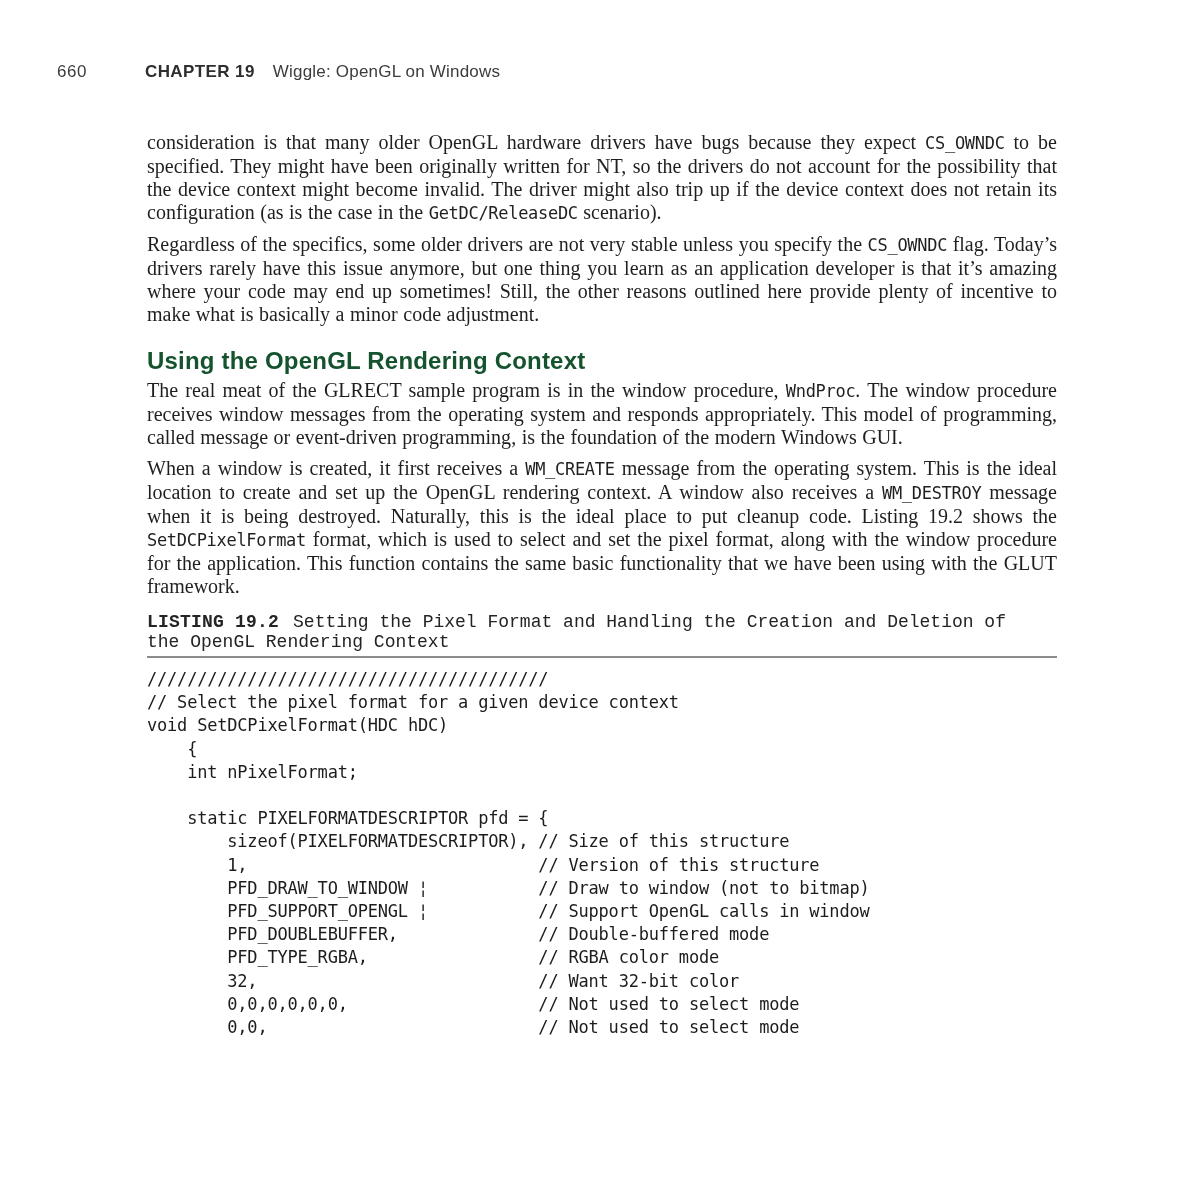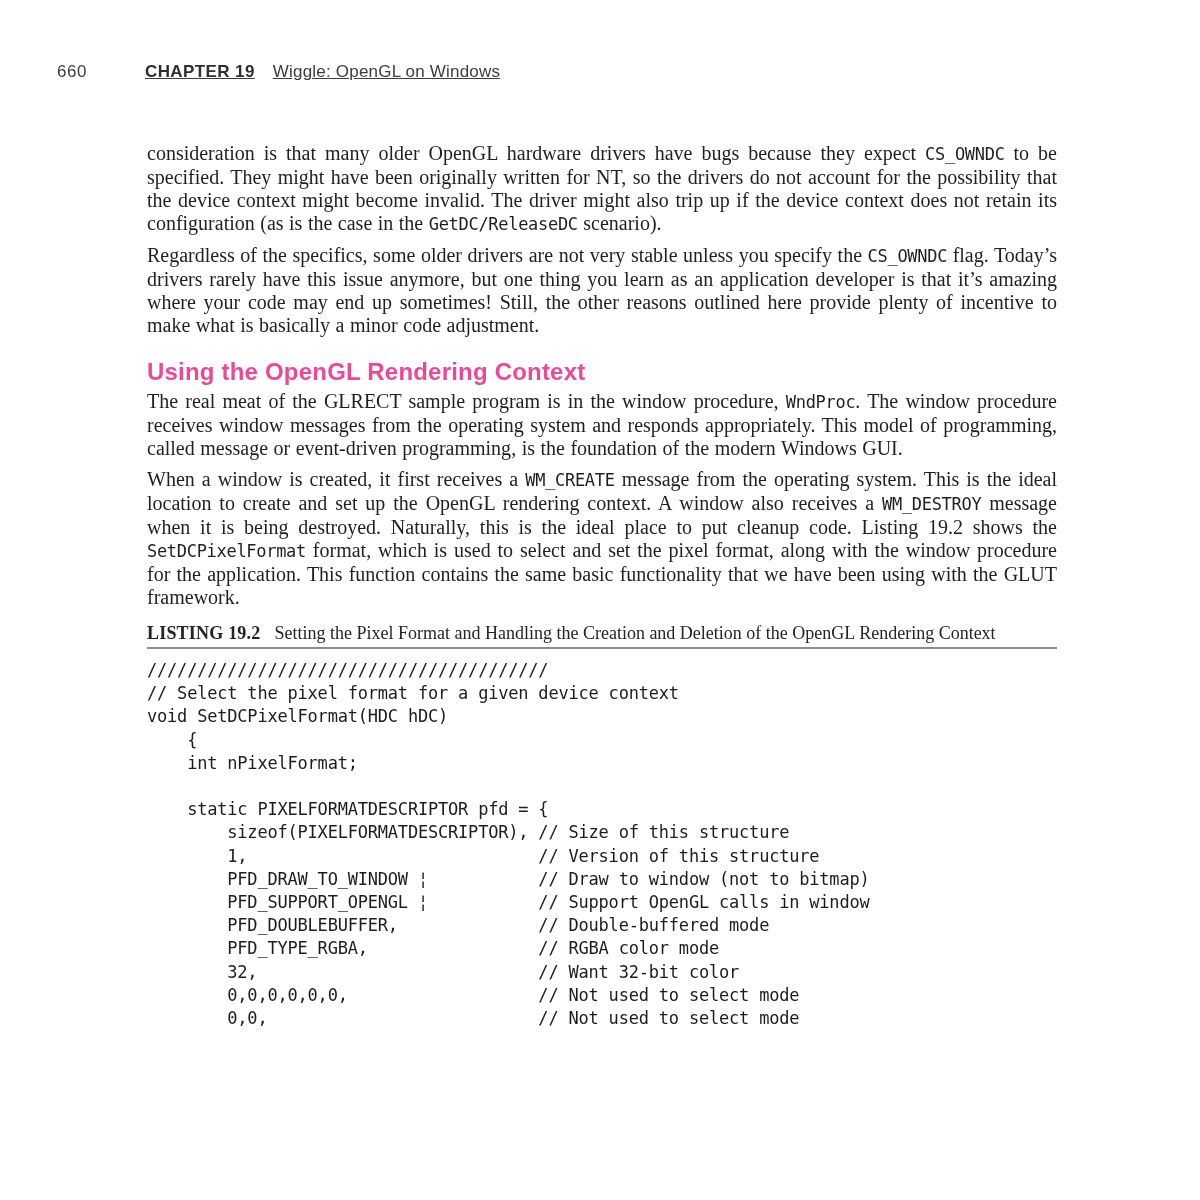--- a/index.html
+++ b/index.html
@@ -22,40 +22,39 @@
   }
   
   .page-header {
     position: absolute;
     top: 62px;
     left: 57px;
     font-family: "Liberation Sans", sans-serif;
     font-size: 17px;
     color: var(--header-text, #3c3c3c);
     white-space: nowrap;
-    text-decoration: underline;
   }
   .page-num {
     display: inline-block;
     min-width: 88px;
     letter-spacing: 0.5px;
   }
   .chapter-label {
     font-weight: bold;
     color: #2e2e2e;
     letter-spacing: 0.4px;
     margin-right: 18px;
   }
   .chapter-title {
     letter-spacing: 0.2px;
   }
   
   .content {
     position: absolute;
-    top: 142px;
+    top: 131px;
     left: 147px;
     width: 910px;
   }
   .body-para {
     font-size: 20px;
     line-height: 23px;
     text-align: justify;
     margin: 0 0 8px 0;
     word-spacing: 0.5px;
   }
@@ -65,25 +64,25 @@
     letter-spacing: -0.3px;
   }
   .italic {
   }
   .section-heading {
     font-family: "Liberation Sans", sans-serif;
     font-weight: bold;
     font-size: 24px;
     line-height: 28px;
     letter-spacing: 0.2px;
-    color: #ec4899;
+    color: #14532d;
     margin: 21px 0 4px 0;
   }
   .listing-caption {
-    font-family: Liberation Serif, serif;
+    font-family: Liberation Mono, monospace;
     font-size: 18px;
     line-height: 20px;
     color: #242424;
     margin: 14px 0 0 0;
     max-width: 880px;
   }
   .listing-label {
     font-weight: bold;
     letter-spacing: 0.2px;
     margin-right: 14px;

